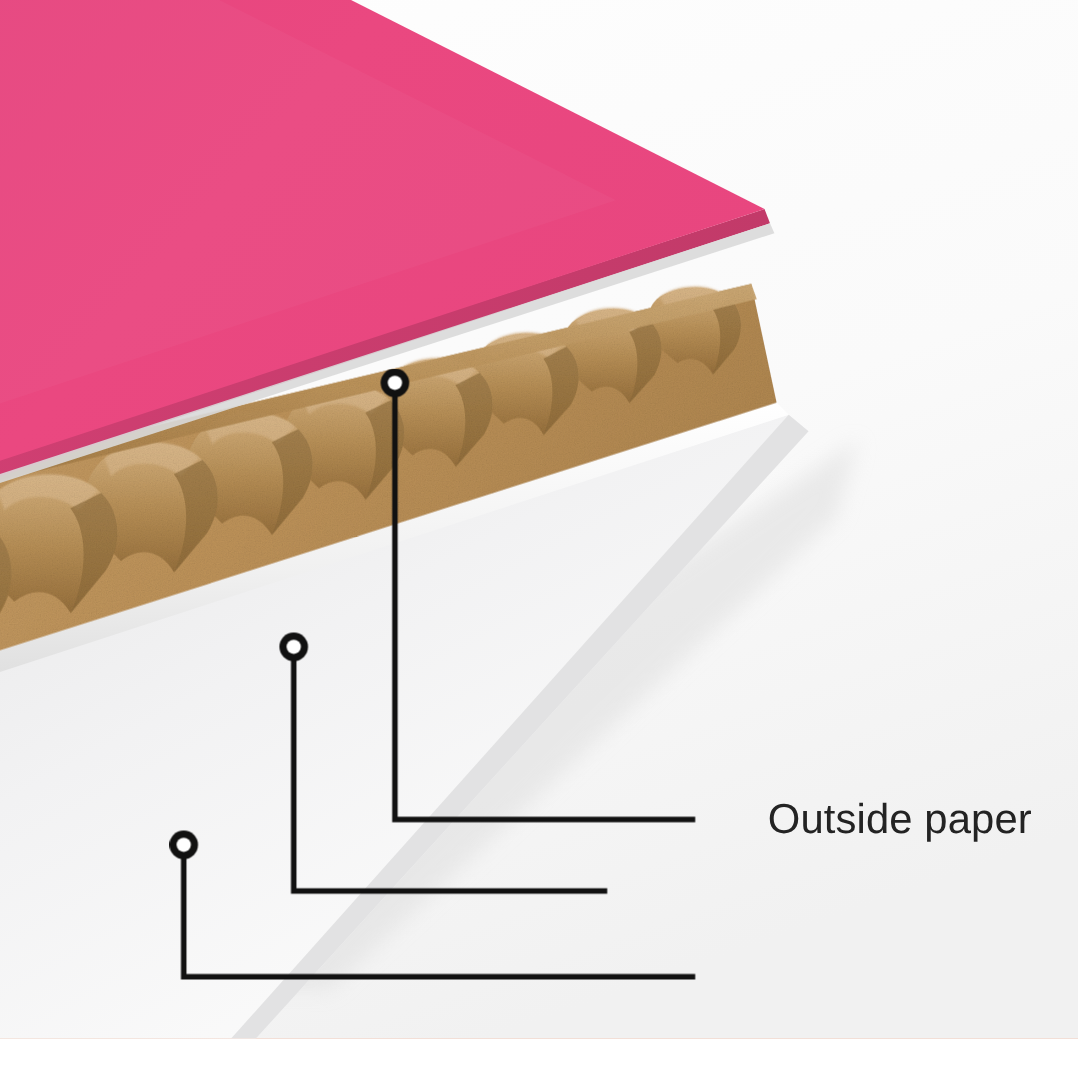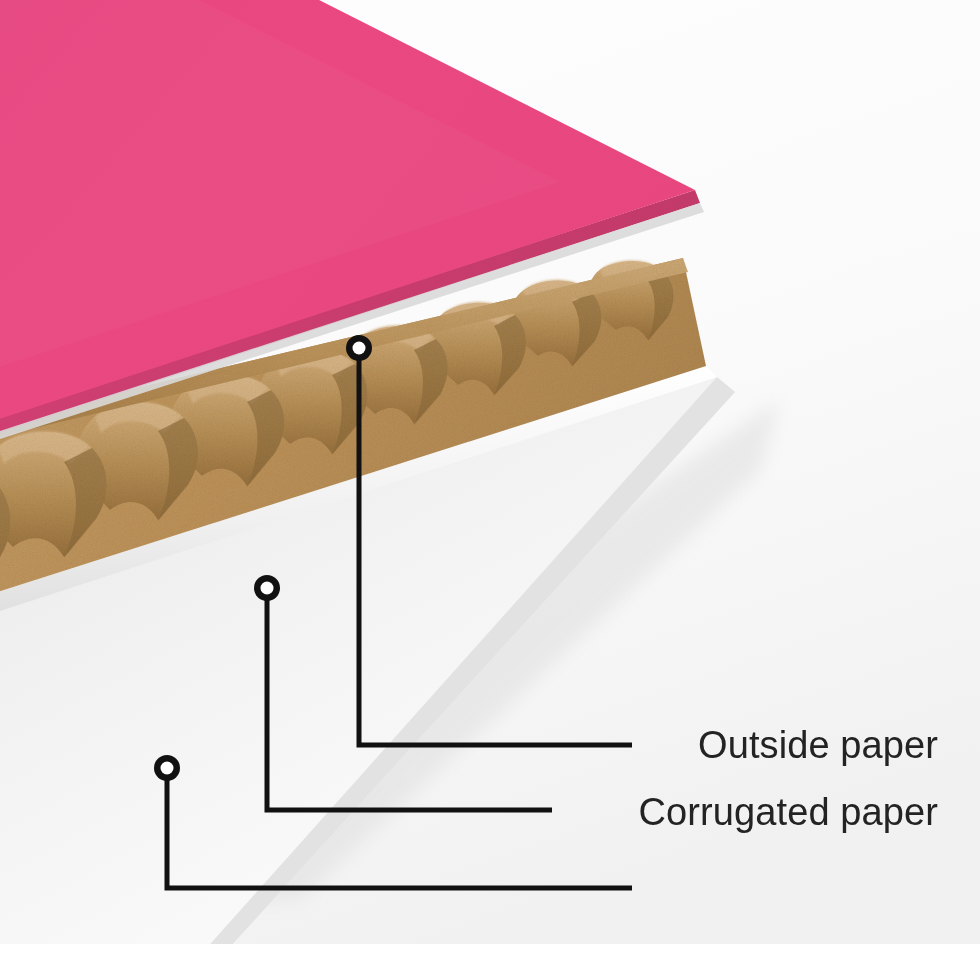--- a/index.html
+++ b/index.html
@@ -221,16 +221,15 @@
           <circle cx="167" cy="768" r="13" fill="#111111"></circle>
           <circle cx="167" cy="768" r="6.5" fill="#ffffff"></circle>
         </g>
       </g>
 
     </g>
   </svg>
 
   <div class="callout-label" id="label-outside">Outside paper</div>
 
-  <div class="callout-label" id="label-corrugated">Corrugated paper</div>
 
 
 </div>
 
 </body></html>

